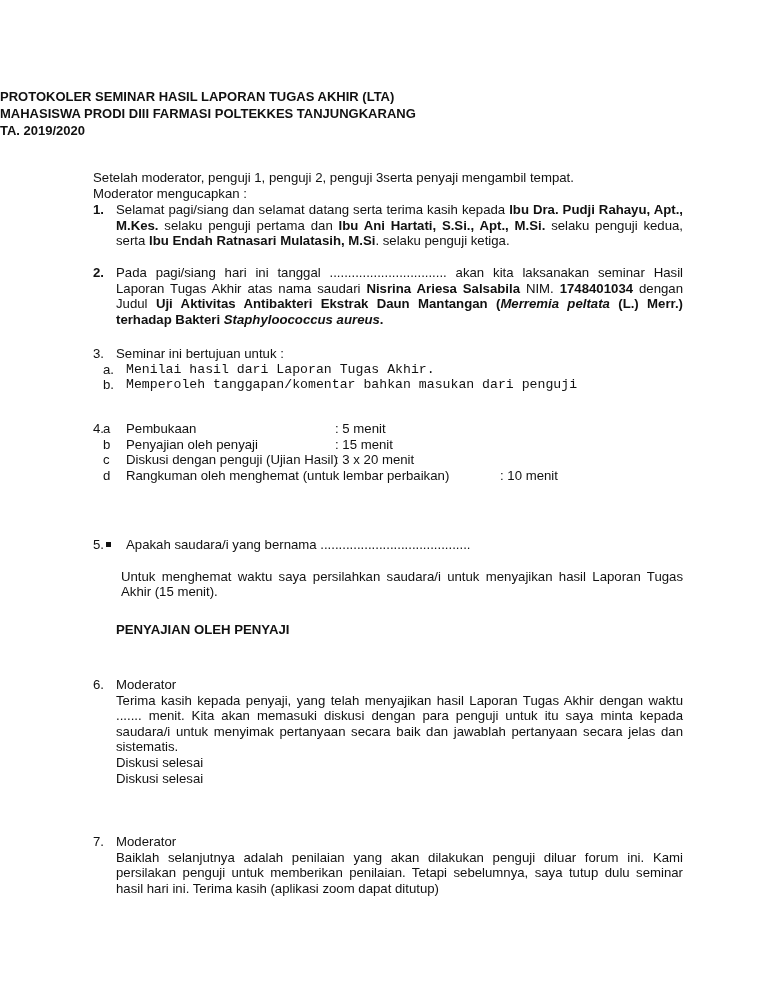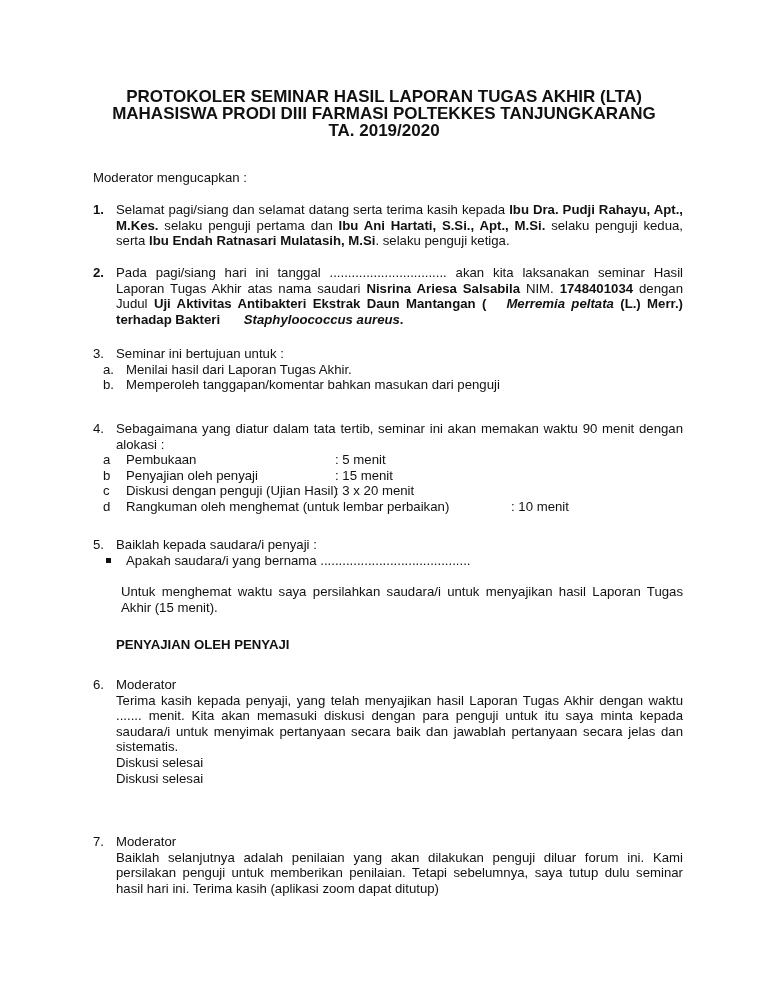--- a/index.html
+++ b/index.html
@@ -4,58 +4,59 @@
 <style>
   html, body { margin: 0; padding: 0; background: #ffffff; }
   body {
     width: 768px; height: 994px; position: relative; overflow: hidden;
     font-family: "Liberation Sans", sans-serif; color: #111111;
     font-size: 13.2px; line-height: 15.6px;
   }
   .page { position: absolute; left: 0; top: 0; width: 768px; height: 994px; }
   .title {
     position: absolute; left: 0; width: 768px; top: 88px;
-    text-align: center; font-weight: bold; font-size: 17px; line-height: 17px;
+    text-align: left; font-weight: bold; font-size: 13px; line-height: 17px;
   }
   .title div { white-space: nowrap; }
   .intro { position: absolute; left: 93px; top: 170px; width: 590px; }
   .item { position: absolute; left: 93px; width: 590px; }
   .num { position: absolute; left: 0; top: 0; width: 22px; }
   .num.bold { font-weight: bold; }
   .body { margin-left: 23px; }
   .just { text-align: justify; }
   b { font-weight: bold; }
-  i { font-style: italic; margin-left: 20px; }
+  i { font-style: italic; }
   .sub { position: relative; margin-left: 10px; }
   .sub .lbl { position: absolute; left: 0; width: 18px; }
-  .sub .txt { margin-left: 23px; }
+  .sub .txt { margin-left: 23px; font-family: Liberation Mono, monospace; }
   .alloc-row { position: relative; height: 15.6px; margin-left: 10px; }
   .alloc-row .lbl { position: absolute; left: 0; }
   .alloc-row .txt { position: absolute; left: 23px; white-space: nowrap; }
   .alloc-row .val { position: absolute; left: 232px; white-space: nowrap; }
-  .alloc-row.long .val { left: 408px; text-align: center; }
+  .alloc-row.long .val { left: 397px; text-align: center; }
   .bullet-row { position: relative; height: 15.6px; margin-left: 10px; text-align: center; }
   .bullet-row .sq {
     position: absolute; left: 3px; top: 5px; width: 5px; height: 5px; background: #111;
   }
   .bullet-row .txt { position: absolute; left: 23px; white-space: nowrap; }
   .nowrap { white-space: nowrap; }
 </style>
 </head>
 <body>
 
 <div class="page">
 
   <div class="title">
     <div>PROTOKOLER SEMINAR HASIL LAPORAN TUGAS AKHIR (LTA)</div>
     <div>MAHASISWA PRODI DIII FARMASI POLTEKKES TANJUNGKARANG</div>
     <div>TA. 2019/2020</div>
   </div>
 
   <div class="intro">
+    <div class="nowrap">Setelah moderator, penguji 1, penguji 2, penguji 3serta penyaji  mengambil tempat.</div>
     <div>Moderator mengucapkan :</div>
   </div>
 
   <div class="item" style="top:202px;">
     <span class="num bold">1.</span>
     <div class="body just"><span>Selamat pagi/siang dan selamat datang serta terima kasih kepada </span><b>Ibu Dra. Pudji Rahayu, Apt., M.Kes.</b><span> selaku penguji pertama dan </span><b>Ibu Ani Hartati, S.Si., Apt., M.Si.</b><span> selaku penguji kedua, serta </span><b>Ibu Endah Ratnasari Mulatasih, M.Si</b><span>. selaku penguji ketiga.</span></div>
   </div>
 
   <div class="item" style="top:265px;">
     <span class="num bold">2.</span>
@@ -70,21 +71,20 @@
       <div class="txt">Menilai hasil dari Laporan Tugas Akhir.</div>
     </div>
     <div class="sub">
       <span class="lbl">b.</span>
       <div class="txt">Memperoleh tanggapan/komentar bahkan masukan dari penguji</div>
     </div>
   </div>
 
   <div class="item" style="top:421px;">
     <span class="num">4.</span>
-    <div class="body just">Sebagaimana yang diatur dalam tata tertib, seminar ini akan memakan waktu 90 menit dengan alokasi :</div>
     <div class="alloc-row">
       <span class="lbl">a</span>
       <span class="txt">Pembukaan</span>
       <span class="val">: 5 menit</span>
     </div>
     <div class="alloc-row">
       <span class="lbl">b</span>
       <span class="txt">Penyajian oleh penyaji</span>
       <span class="val">: 15 menit</span>
     </div>
@@ -95,21 +95,20 @@
     </div>
     <div class="alloc-row long">
       <span class="lbl">d</span>
       <span class="txt">Rangkuman oleh menghemat (untuk lembar perbaikan)</span>
       <span class="val">: 10 menit</span>
     </div>
   </div>
 
   <div class="item" style="top:537px;">
     <span class="num">5.</span>
-    <div class="body">Baiklah kepada saudara/i penyaji :</div>
     <div class="bullet-row">
       <span class="sq"></span>
       <span class="txt">Apakah saudara/i yang bernama .........................................</span>
     </div>
     <div class="body just" style="margin-top:16px;margin-left:28px;">Untuk  menghemat waktu saya persilahkan saudara/i untuk menyajikan hasil Laporan Tugas Akhir (15 menit).</div>
     <div class="body" style="margin-top:22px; font-weight:bold;">PENYAJIAN OLEH PENYAJI</div>
   </div>
 
   <div class="item" style="top:677px;">
     <span class="num">6.</span>

